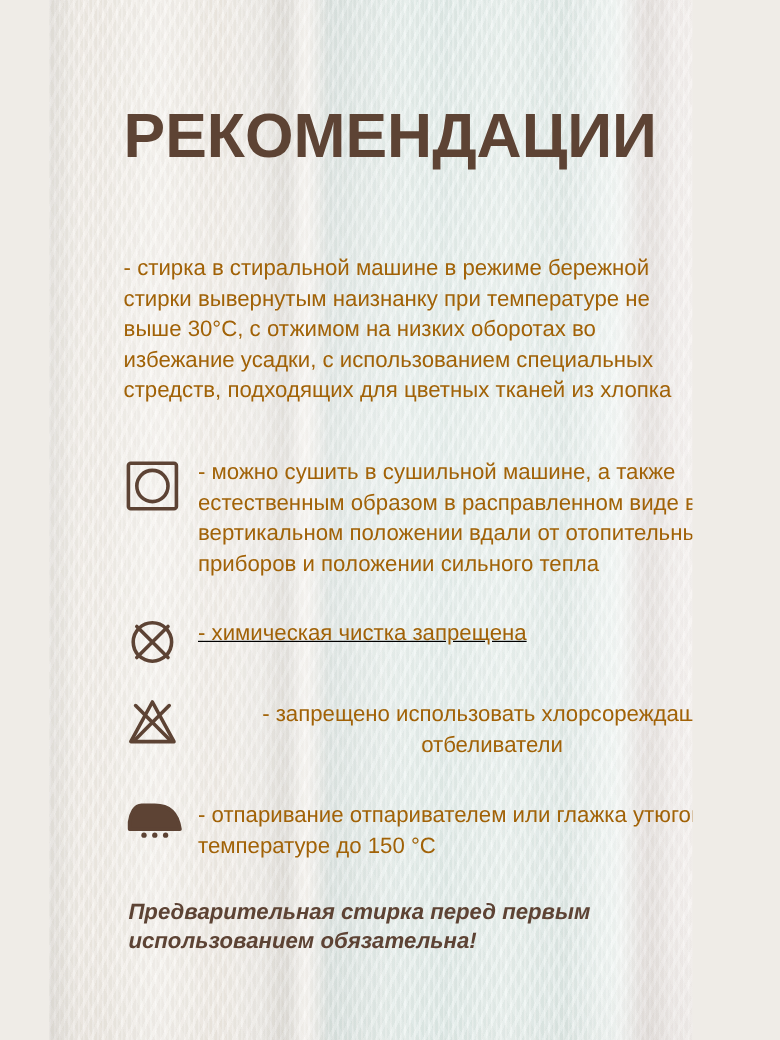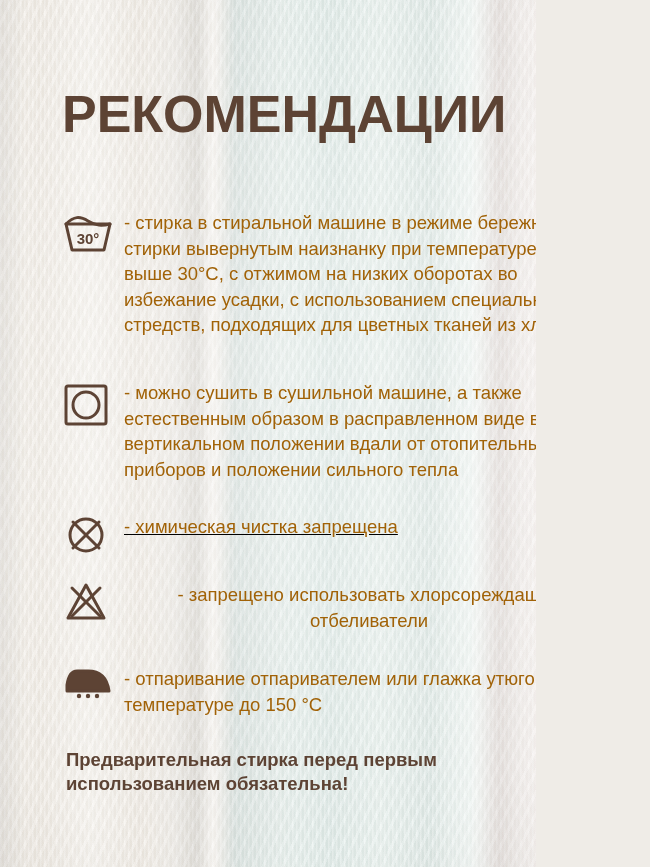--- a/index.html
+++ b/index.html
@@ -12,20 +12,21 @@
     overflow: hidden;
     font-family: "Liberation Sans", sans-serif;
     background: #efece7;
   }
 
   #page {
     position: relative;
     width: 536px;
     height: 867px;
     overflow: hidden;
+    margin-left: 41px;
   }
 
   
   .bg-base {
     position: absolute;
     inset: 0;
     background:
       linear-gradient(90deg,
         #f3efe9 0px,
         #efeae3 40px,
@@ -170,20 +171,21 @@
 
   .footer {
     position: absolute;
     left: 66px;
     top: 748px;
     color: #5d4334;
     font-size: 18.5px;
     line-height: 24px;
     font-weight: bold;
     width: 520px;
+    font-style: italic;
   }
 
   svg { display: block; }
 </style>
 </head>
 <body>
 
 <div id="page">
 
   <div class="bg-base"></div>
@@ -192,29 +194,20 @@
   <div class="bg-folds"></div>
   <div class="bg-vignette"></div>
 
   <div class="content">
 
     <div class="title">РЕКОМЕНДАЦИИ</div>
 
     <div class="rows">
 
       <div class="row r-wash">
-        <div class="icon-cell">
-          <span>
-            <svg width="52" height="42" viewBox="0 0 52 42">
-              <path d="M4 12 L48 12 L42 38 L10 38 Z" fill="none" stroke="#5d4334" stroke-width="3" stroke-linejoin="round"></path>
-              <path d="M4 12 C 12 4, 18 4, 26 9 C 34 14, 40 14, 48 12" fill="none" stroke="#5d4334" stroke-width="3" stroke-linecap="round"></path>
-              <text x="26" y="32" font-family="Liberation Sans, sans-serif" font-size="15" font-weight="bold" fill="#5d4334" text-anchor="middle">30°</text>
-            </svg>
-          </span>
-        </div>
         <div class="row-text">- стирка в стиральной машине в режиме бережной стирки вывернутым наизнанку при температуре не выше 30°С, с отжимом на низких оборотах во избежание усадки, с использованием специальных стредств, подходящих для цветных тканей из хлопка</div>
       </div>
 
       <div class="row r-dry">
         <div class="icon-cell">
           <span>
             <svg width="48" height="46" viewBox="0 0 48 46">
               <rect x="4" y="4" width="40" height="38" rx="2" fill="none" stroke="#5d4334" stroke-width="3"></rect>
               <circle cx="24" cy="23" r="13" fill="none" stroke="#5d4334" stroke-width="3"></circle>
             </svg>

